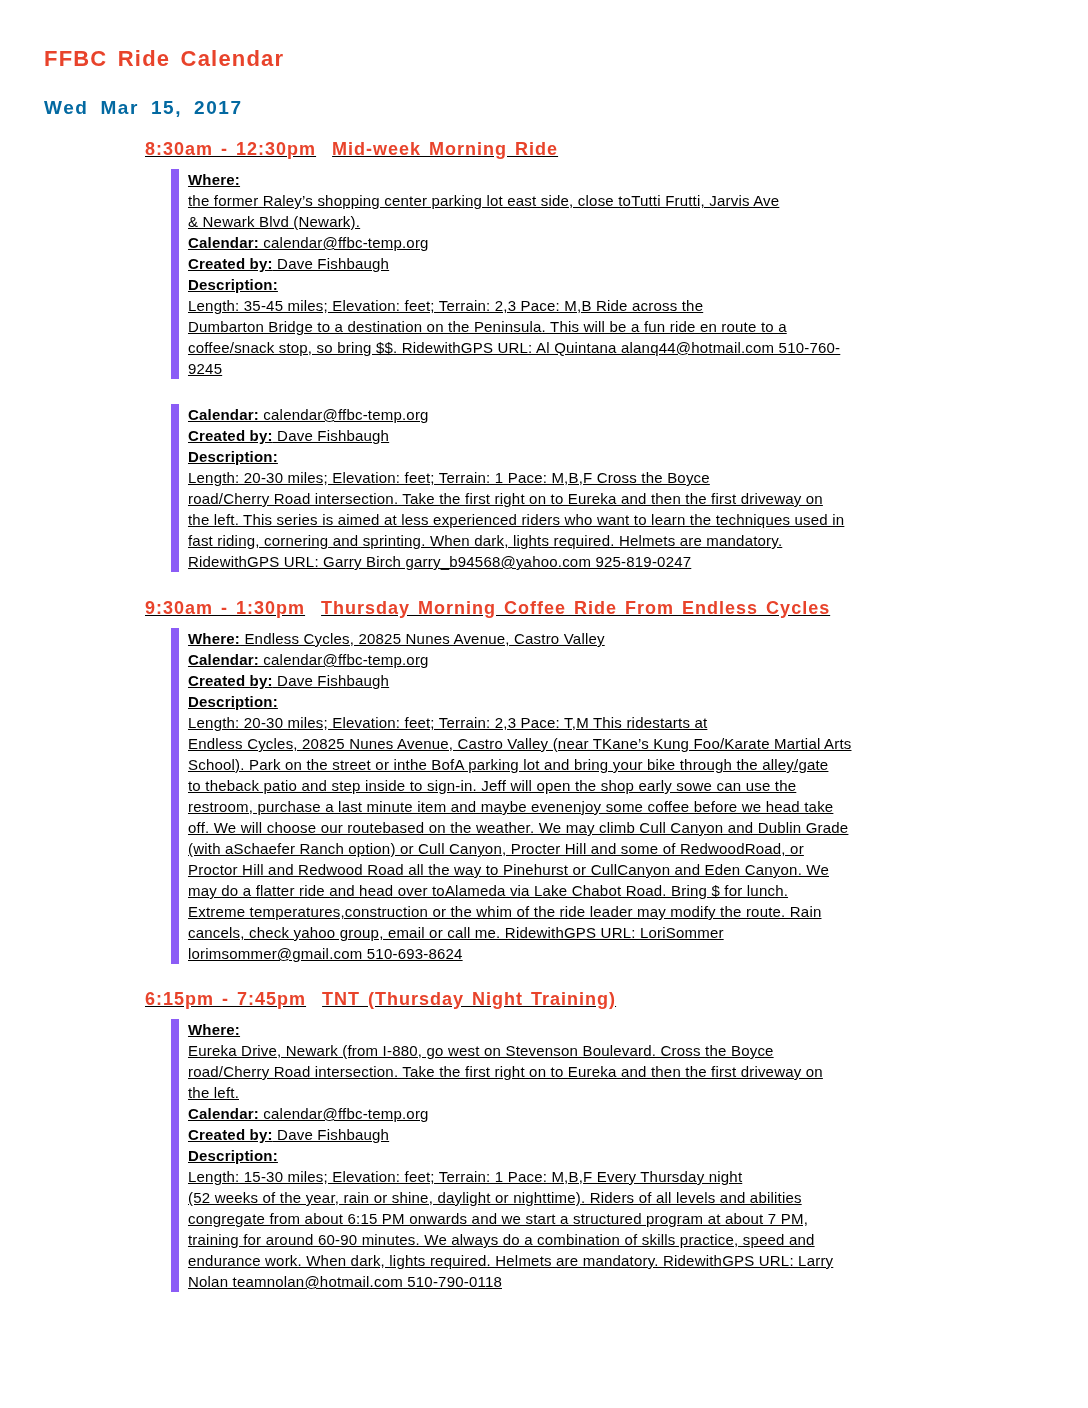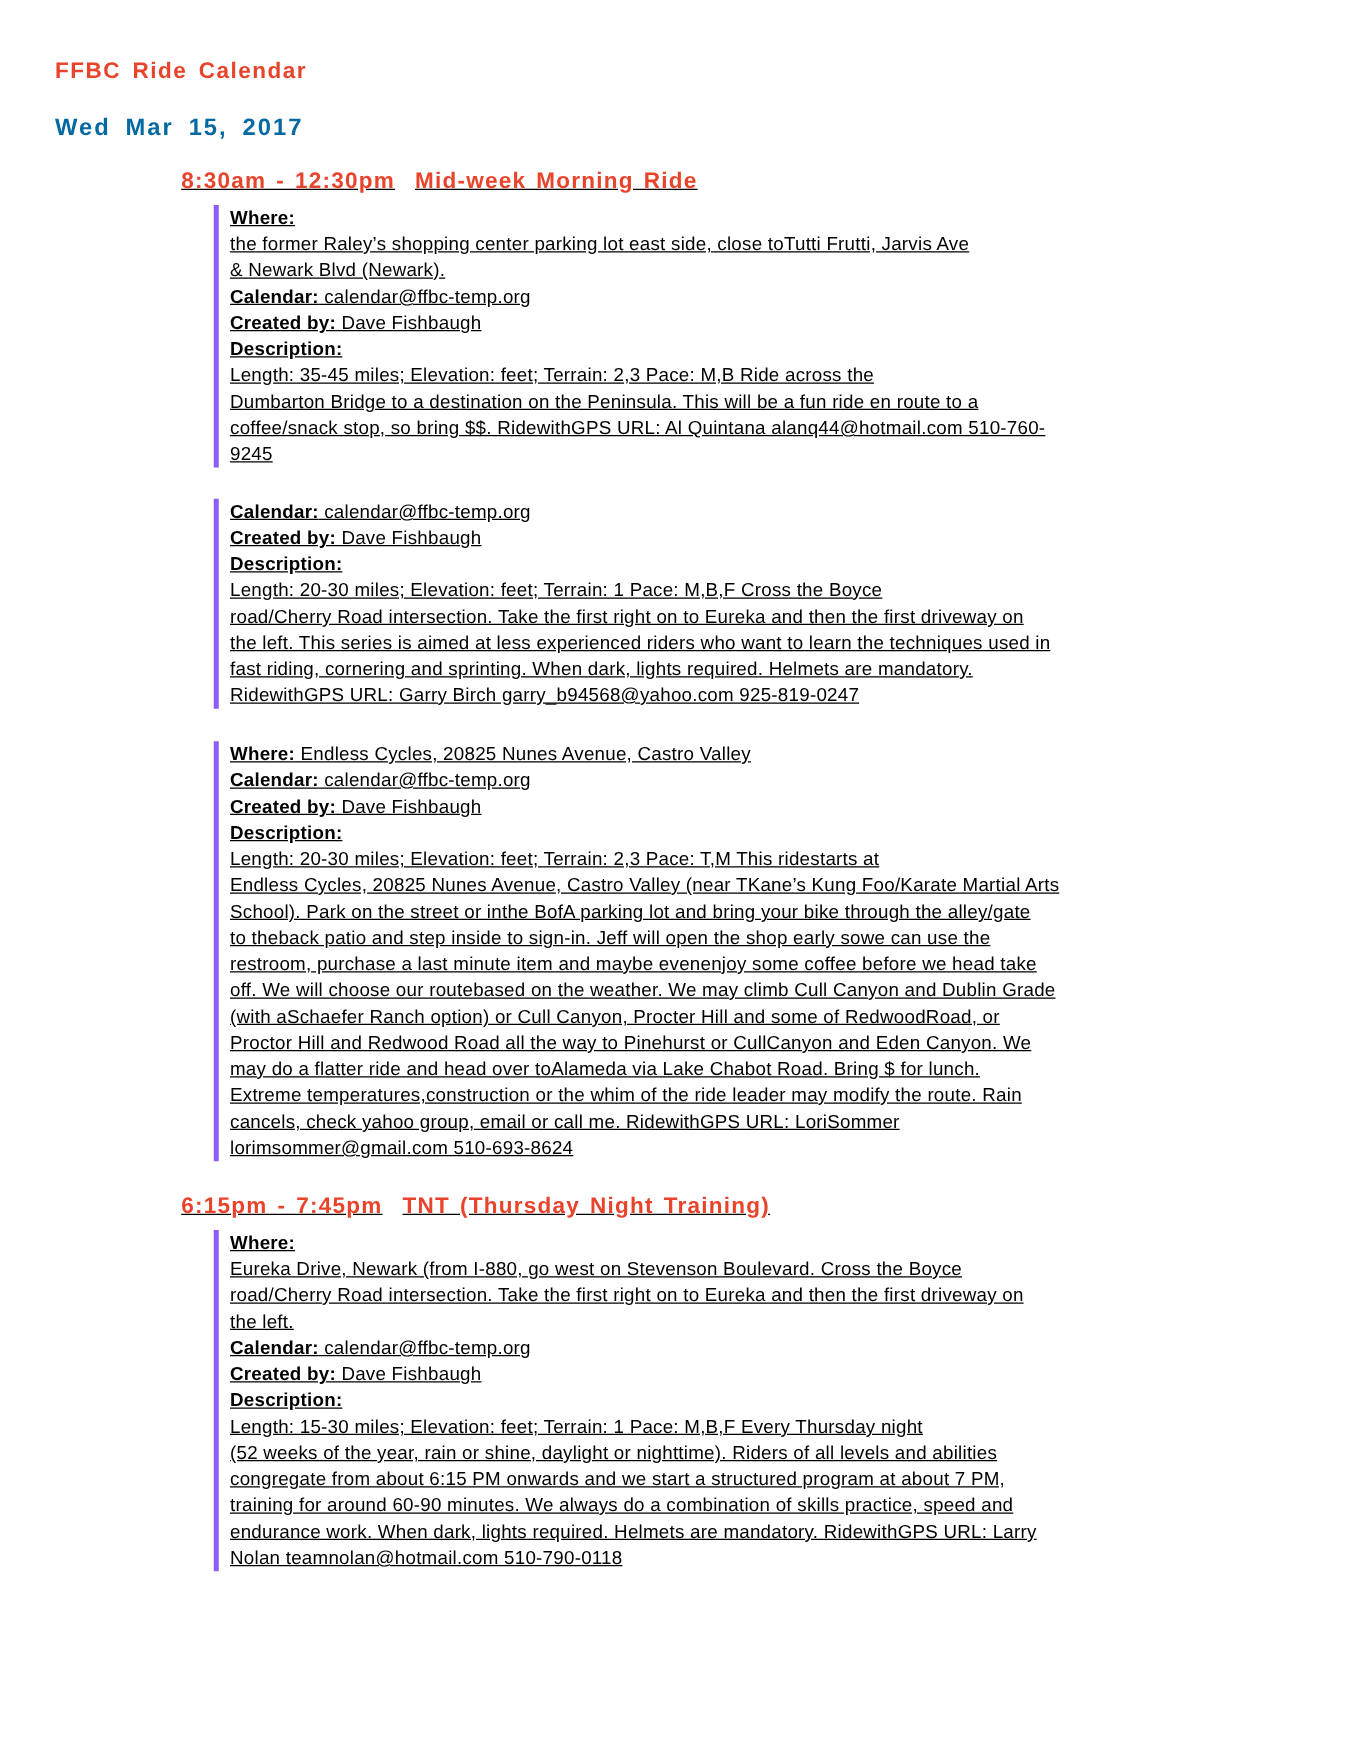--- a/index.html
+++ b/index.html
@@ -11,21 +11,21 @@
     width: 1088px;
     height: 1408px;
     box-sizing: border-box;
     padding: 46px 44px 40px 44px;
     font-family: "Liberation Sans", sans-serif;
     color: #000000;
     overflow: hidden;
   }
   .page-title {
     color: #e8432b;
-    font-size: 18px;
+    font-size: 22px;
     font-weight: bold;
     letter-spacing: 1.2px;
     word-spacing: 3px;
     margin: 0 0 25px 0;
   }
   .day-section {
     margin-bottom: 26px;
   }
   .day-date {
     color: #0369a1;
@@ -46,21 +46,21 @@
     font-weight: bold;
     letter-spacing: 1px;
     word-spacing: 2px;
     margin: 0 0 9px 0;
     white-space: nowrap;
   }
   .event-title {
     margin-left: 16px;
   }
   .event-body {
-    border-left: 4px solid #8b5cf6;
+    border-left: 8px solid #8b5cf6;
     margin-left: 26px;
     padding-left: 9px;
     width: 860px;
   }
   .field {
     font-size: 15px;
     line-height: 21px;
     white-space: pre-line;
     letter-spacing: 0.2px;
   }
@@ -104,20 +104,21 @@
 the left. This series is aimed at less experienced riders who want to learn the techniques used in
 fast riding, cornering and sprinting. When dark, lights required. Helmets are mandatory.
 RidewithGPS URL: Garry Birch garry_b94568@yahoo.com 925-819-0247</span></div>
       </div>
     </article>
   </section>
 
   <section class="day-section">
 
     <article class="event">
+      <h3 class="event-heading"><span class="event-time">9:30am - 1:30pm</span><span class="event-title">Thursday Morning Coffee Ride From Endless Cycles</span></h3>
       <div class="event-body">
         <div class="field"><span class="field-label">Where:</span><span class="field-text"> Endless Cycles, 20825 Nunes Avenue, Castro Valley</span></div>
         <div class="field"><span class="field-label">Calendar:</span><span class="field-text"> calendar@ffbc-temp.org</span></div>
         <div class="field"><span class="field-label">Created by:</span><span class="field-text"> Dave Fishbaugh</span></div>
         <div class="field"><span class="field-label">Description:</span><span class="field-text">
 Length: 20-30 miles; Elevation: feet; Terrain: 2,3 Pace: T,M This ridestarts at
 Endless Cycles, 20825 Nunes Avenue, Castro Valley (near TKane’s Kung Foo/Karate Martial Arts
 School). Park on the street or inthe BofA parking lot and bring your bike through the alley/gate
 to theback patio and step inside to sign-in. Jeff will open the shop early sowe can use the
 restroom, purchase a last minute item and maybe evenenjoy some coffee before we head take

